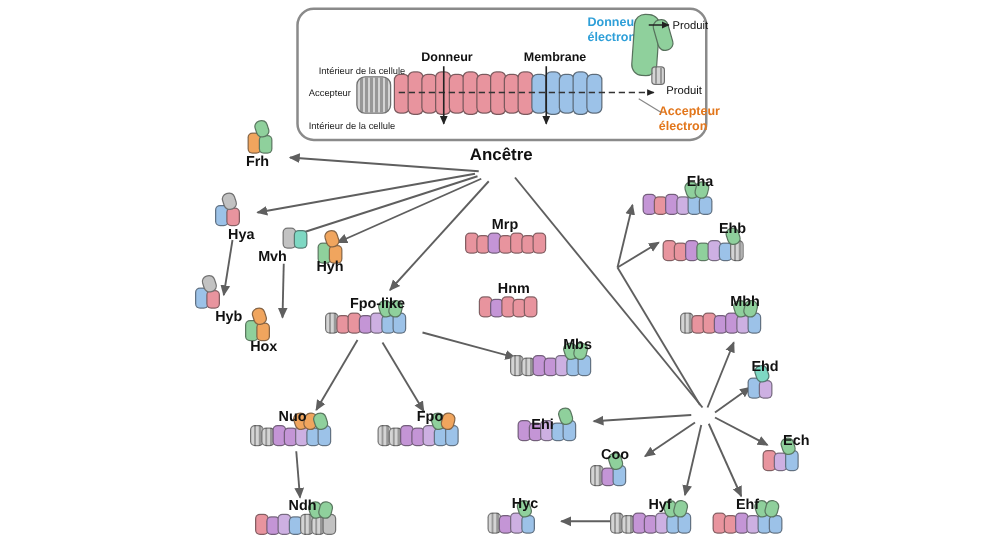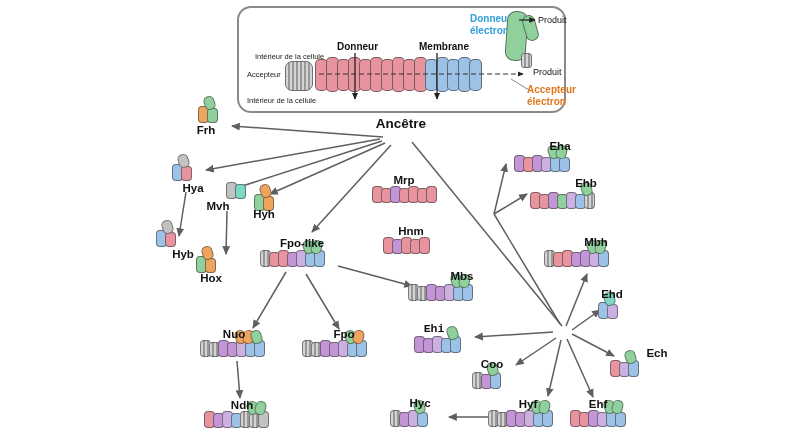--- a/index.html
+++ b/index.html
@@ -308,21 +308,21 @@
       <div class="icon" style="left: 612px; top: 350px;">
         <div class="blobs">
           <div class="blob" style="background: rgb(143, 208, 156);"></div>
         </div>
         <div class="blocks">
           <div class="block" style="background: rgb(232, 148, 158);"></div>
           <div class="block" style="background: rgb(205, 176, 226);"></div>
           <div class="block" style="background: rgb(156, 194, 232);"></div>
         </div>
       </div>
-      <div class="nlabel" style="left: 637px; top: 347px; padding-left: 40px;">Ech</div>
+      <div class="nlabel" style="left: 637px; top: 347px;">Ech</div>
       <div class="icon" style="left: 572px; top: 400px;">
         <div class="blobs">
           <div class="blob" style="background: rgb(143, 208, 156);"></div>
           <div class="blob" style="background: rgb(143, 208, 156);"></div>
         </div>
         <div class="blocks">
           <div class="block" style="background: rgb(232, 148, 158);"></div>
           <div class="block" style="background: rgb(232, 148, 158);"></div>
           <div class="block" style="background: rgb(196, 149, 214);"></div>
           <div class="block" style="background: rgb(205, 176, 226);"></div>
@@ -375,21 +375,21 @@
           <div class="blob" style="background: rgb(143, 208, 156);"></div>
         </div>
         <div class="blocks">
           <div class="block" style="background: rgb(196, 149, 214);"></div>
           <div class="block" style="background: rgb(196, 149, 214);"></div>
           <div class="block" style="background: rgb(205, 176, 226);"></div>
           <div class="block" style="background: rgb(156, 194, 232);"></div>
           <div class="block" style="background: rgb(156, 194, 232);"></div>
         </div>
       </div>
-      <div class="nlabel" style="left: 434px; top: 323px; font-family: Liberation Mono, monospace;">Ehi</div>
+      <div class="nlabel" style="left: 434px; top: 334px;">Ehi</div>
       <div class="icon" style="left: 304px; top: 330px;">
         <div class="blobs">
           <div class="blob" style="background: rgb(143, 208, 156);"></div>
           <div class="blob" style="background: rgb(240, 165, 94);"></div>
         </div>
         <div class="blocks">
           <div class="block striped"></div>
           <div class="block striped"></div>
           <div class="block" style="background: rgb(196, 149, 214);"></div>
           <div class="block" style="background: rgb(196, 149, 214);"></div>

